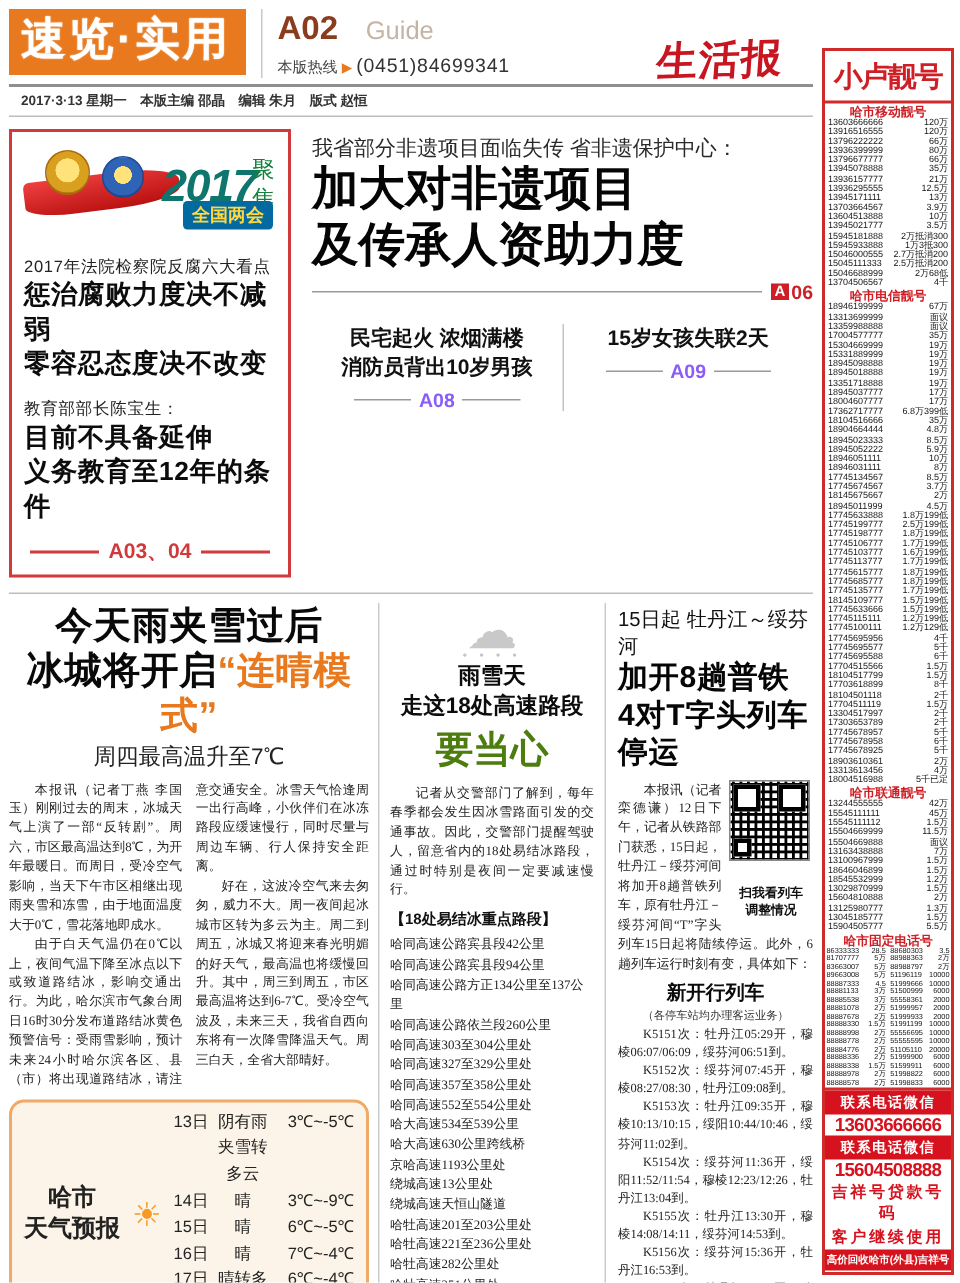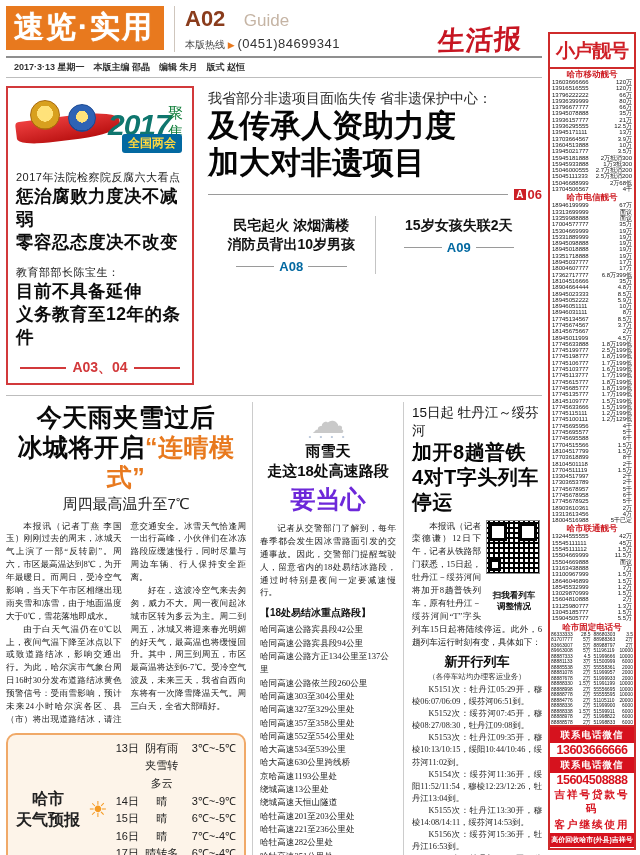--- a/index.html
+++ b/index.html
@@ -65,21 +65,21 @@
   .a06row i { flex:1; height:1px; background:#9a9a9a; }
   .abadge { background:#cc1f26; color:#fff; font-size:10px; font-weight:bold;
     padding:0px 2px; margin-left:6px; }
   .aref { color:#cc1f26; font-size:13px; font-weight:900; margin-left:2px; }
   .briefs { display:flex; margin-top:14px; }
   .brief { flex:1; padding:0 10px; }
   .brief + .brief { border-left:1px solid #c4c4c4; }
   .brief-l { font-size:14px; font-weight:900; color:#111; line-height:1.35; text-align:center; }
   .pref { display:flex; align-items:center; margin-top:5px; padding:0 18px; }
   .pref i { flex:1; height:1px; background:#9a9a9a; }
-  .pref b { color:#0369a1; font-size:13px; padding:0 5px; }
+  .pref b { color:#8b5cf6; font-size:13px; padding:0 5px; }
   .row1-bot { border-bottom:1px solid #bdbdbd; margin-top:10px; }
 
   
   .row2 { display:flex; margin-top:6px; }
   .wcol { width:246px; padding-right:6px; }
   .rcol { width:152px; padding:0 7px; border-left:1px solid #ccc; border-right:1px solid #ccc; }
   .tcol { flex:1; padding-left:8px; }
 
   .wh1 { text-align:center; font-size:25px; font-weight:900; color:#090909; line-height:1.2; letter-spacing:0.5px;}
   .orange { color:#e8791e; }
@@ -104,21 +104,21 @@
   .tlogo i { position:absolute; width:4px; height:9px; transform:skewX(-18deg); }
   .tlogo i:nth-child(1){ left:1px; top:2px; background:#1d6fb8; }
   .tlogo i:nth-child(2){ left:5px; top:0; background:#e03030; height:11px; }
   .tlogo i:nth-child(3){ left:9px; top:3px; background:#27a245; }
   .flogo { width:13px; height:13px; border-radius:50%; margin-right:4px;
     background:radial-gradient(circle at 38% 38%, #fff 0 22%, #d6121e 23%); }
 
   .cloud { text-align:center; font-size:34px; color:#c9c9c9; line-height:1; margin-top:2px; }
   .drops { text-align:center; font-size:8px; color:#b9c6d9; letter-spacing:3px; margin-top:-6px; }
   .rh1 { text-align:center; font-size:15px; font-weight:900; line-height:1.35; color:#0c0c0c; }
-  .rh2 { text-align:center; font-size:25px; font-weight:900; color:#6d28d9; margin:2px 0 6px; }
+  .rh2 { text-align:center; font-size:25px; font-weight:900; color:#4d7c0f; margin:2px 0 6px; }
   .rbody { font-size:8.6px; line-height:1.5; text-align:justify; color:#222; text-indent:2em; }
   .rlist-t { font-size:10px; font-weight:900; margin:7px 0 3px; color:#111; }
   .road { font-size:8.6px; line-height:1.55; color:#222; }
 
   .tkick { font-size:13.5px; color:#111; margin-top:2px; }
   .th { font-size:20px; font-weight:900; color:#060606; line-height:1.25; letter-spacing:0.5px; }
   .tbody-wrap { margin-top:5px; overflow:hidden; }
   .qrbox { float:right; width:56px; margin-left:5px; text-align:center; }
   .qr { width:54px; height:54px; border:1px solid #888; position:relative; background:#fff;
     background-image:linear-gradient(90deg,#000 2px,transparent 2px),linear-gradient(#000 2px,transparent 2px);
@@ -193,22 +193,22 @@
       <div class="fb-h">义务教育至12年的条件</div>
       <div class="fb-ref">
           <i></i>
           <b>A03、04</b>
           <i></i>
         </div>
     </div>
 
     <div class="lead">
       <div class="lead-kicker">我省部分非遗项目面临失传 省非遗保护中心：</div>
+      <div class="lead-h">加大对非遗项目</div>
       <div class="lead-h">及传承人资助力度</div>
-      <div class="lead-h">加大对非遗项目</div>
       <div class="a06row">
         <i></i>
           <span class="abadge">A</span>
           <span class="aref">06</span>
       </div>
       <div class="briefs">
         <div class="brief">
           <div class="brief-l">民宅起火 浓烟满楼</div>
           <div class="brief-l">消防员背出10岁男孩</div>
           <div class="pref">

